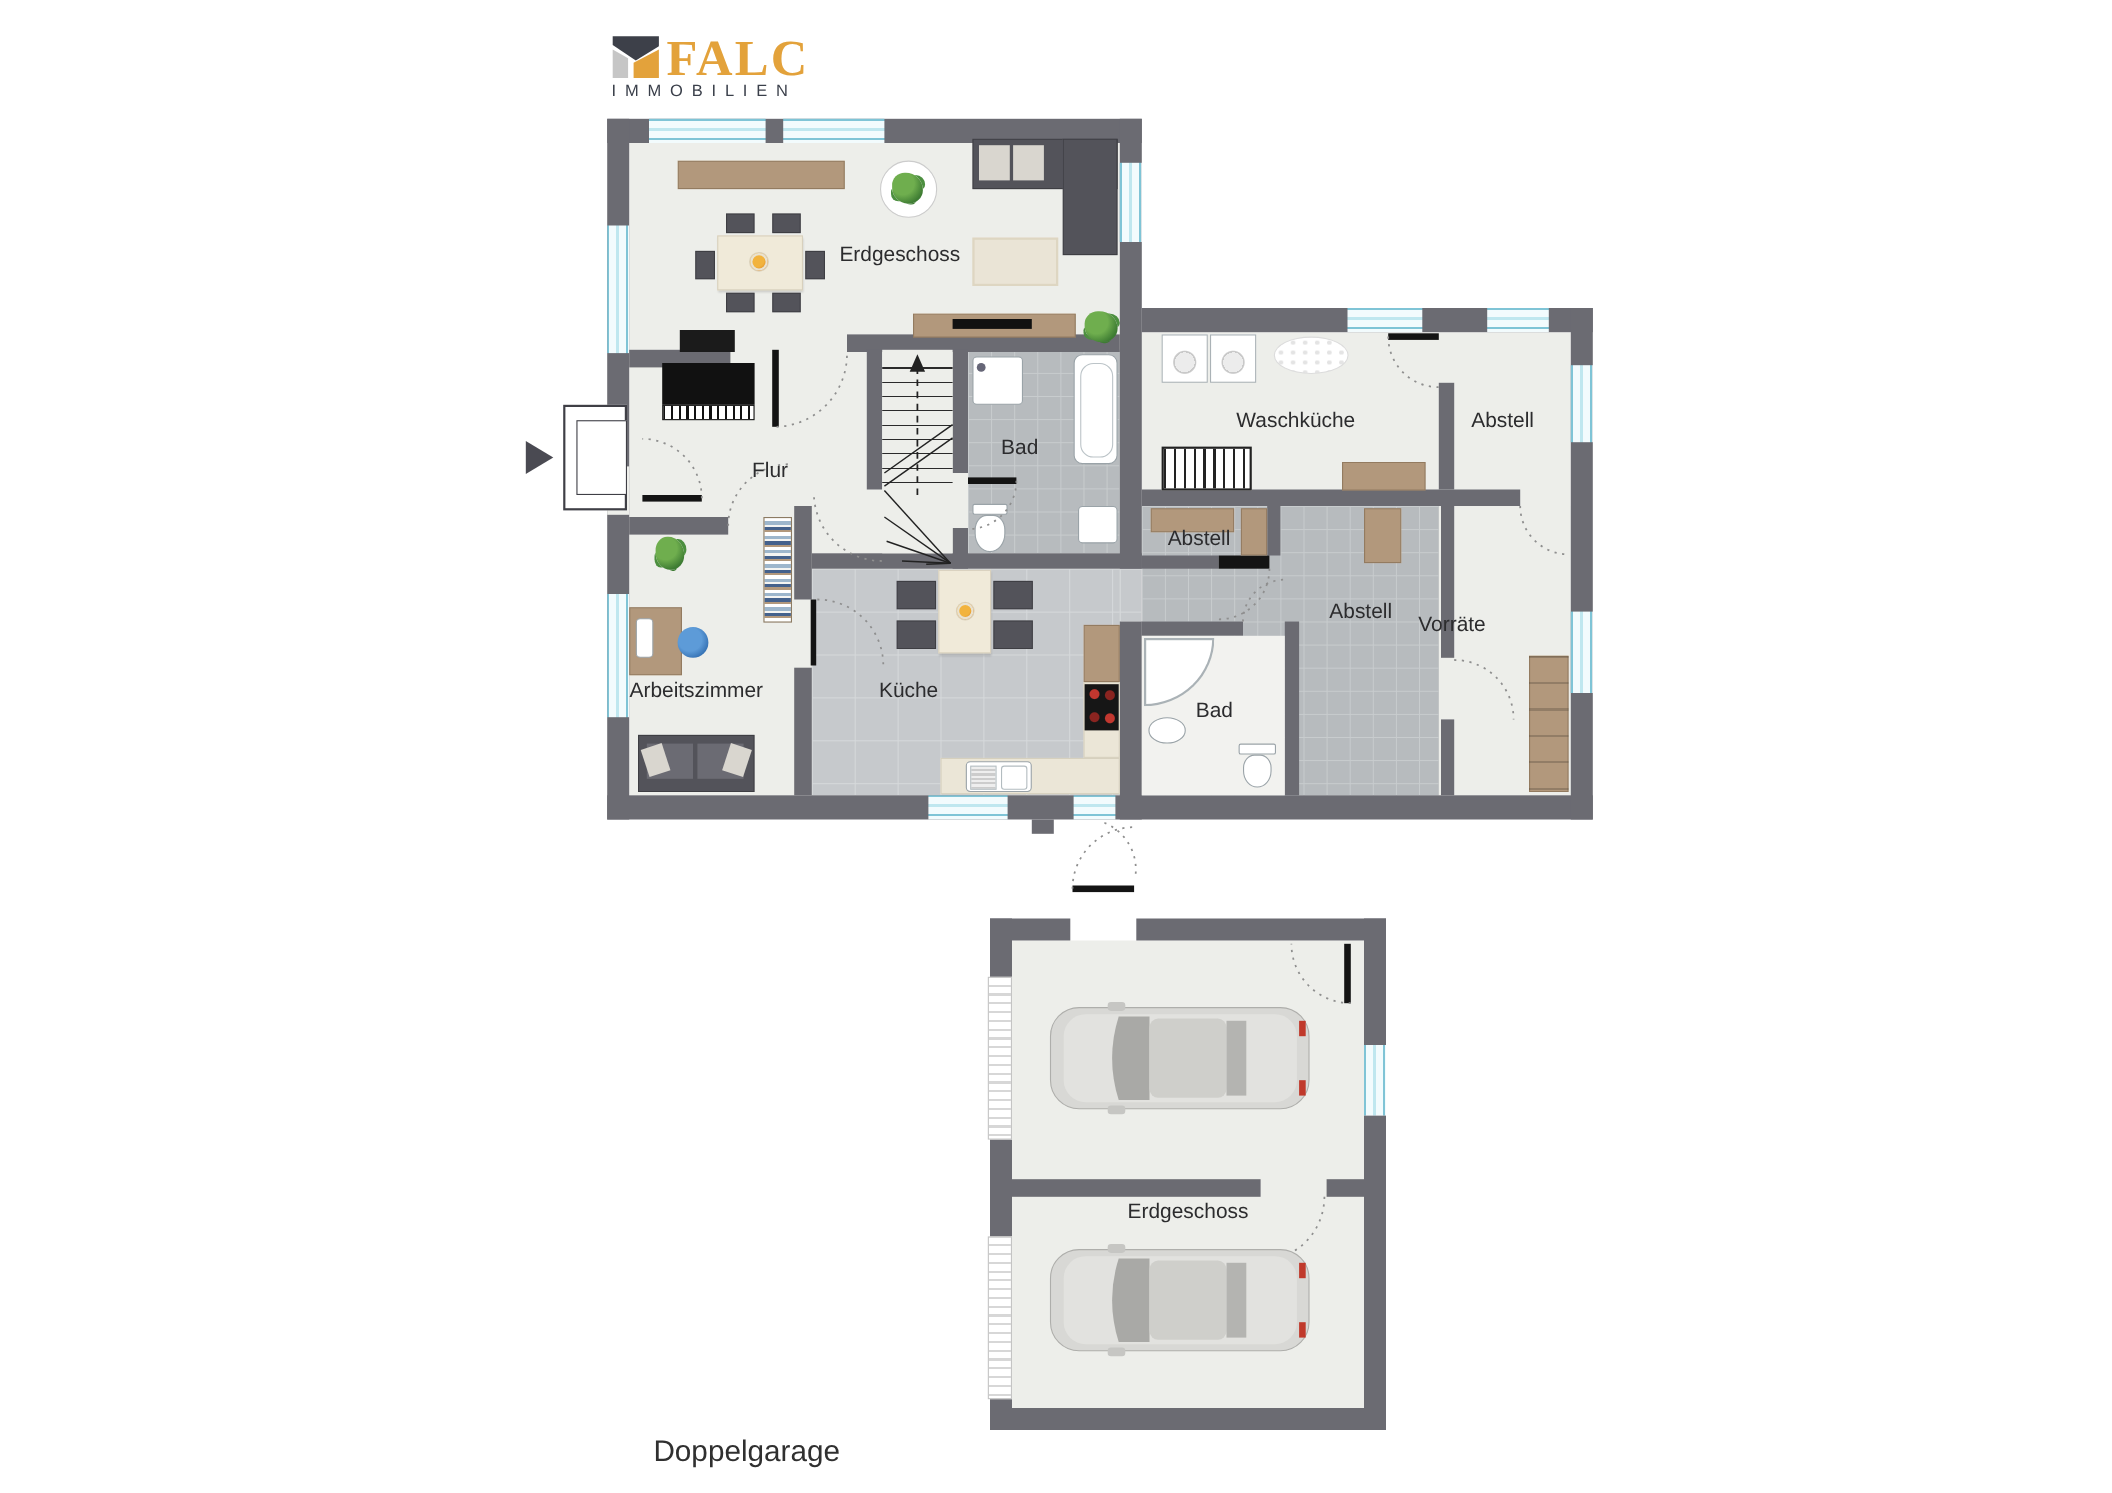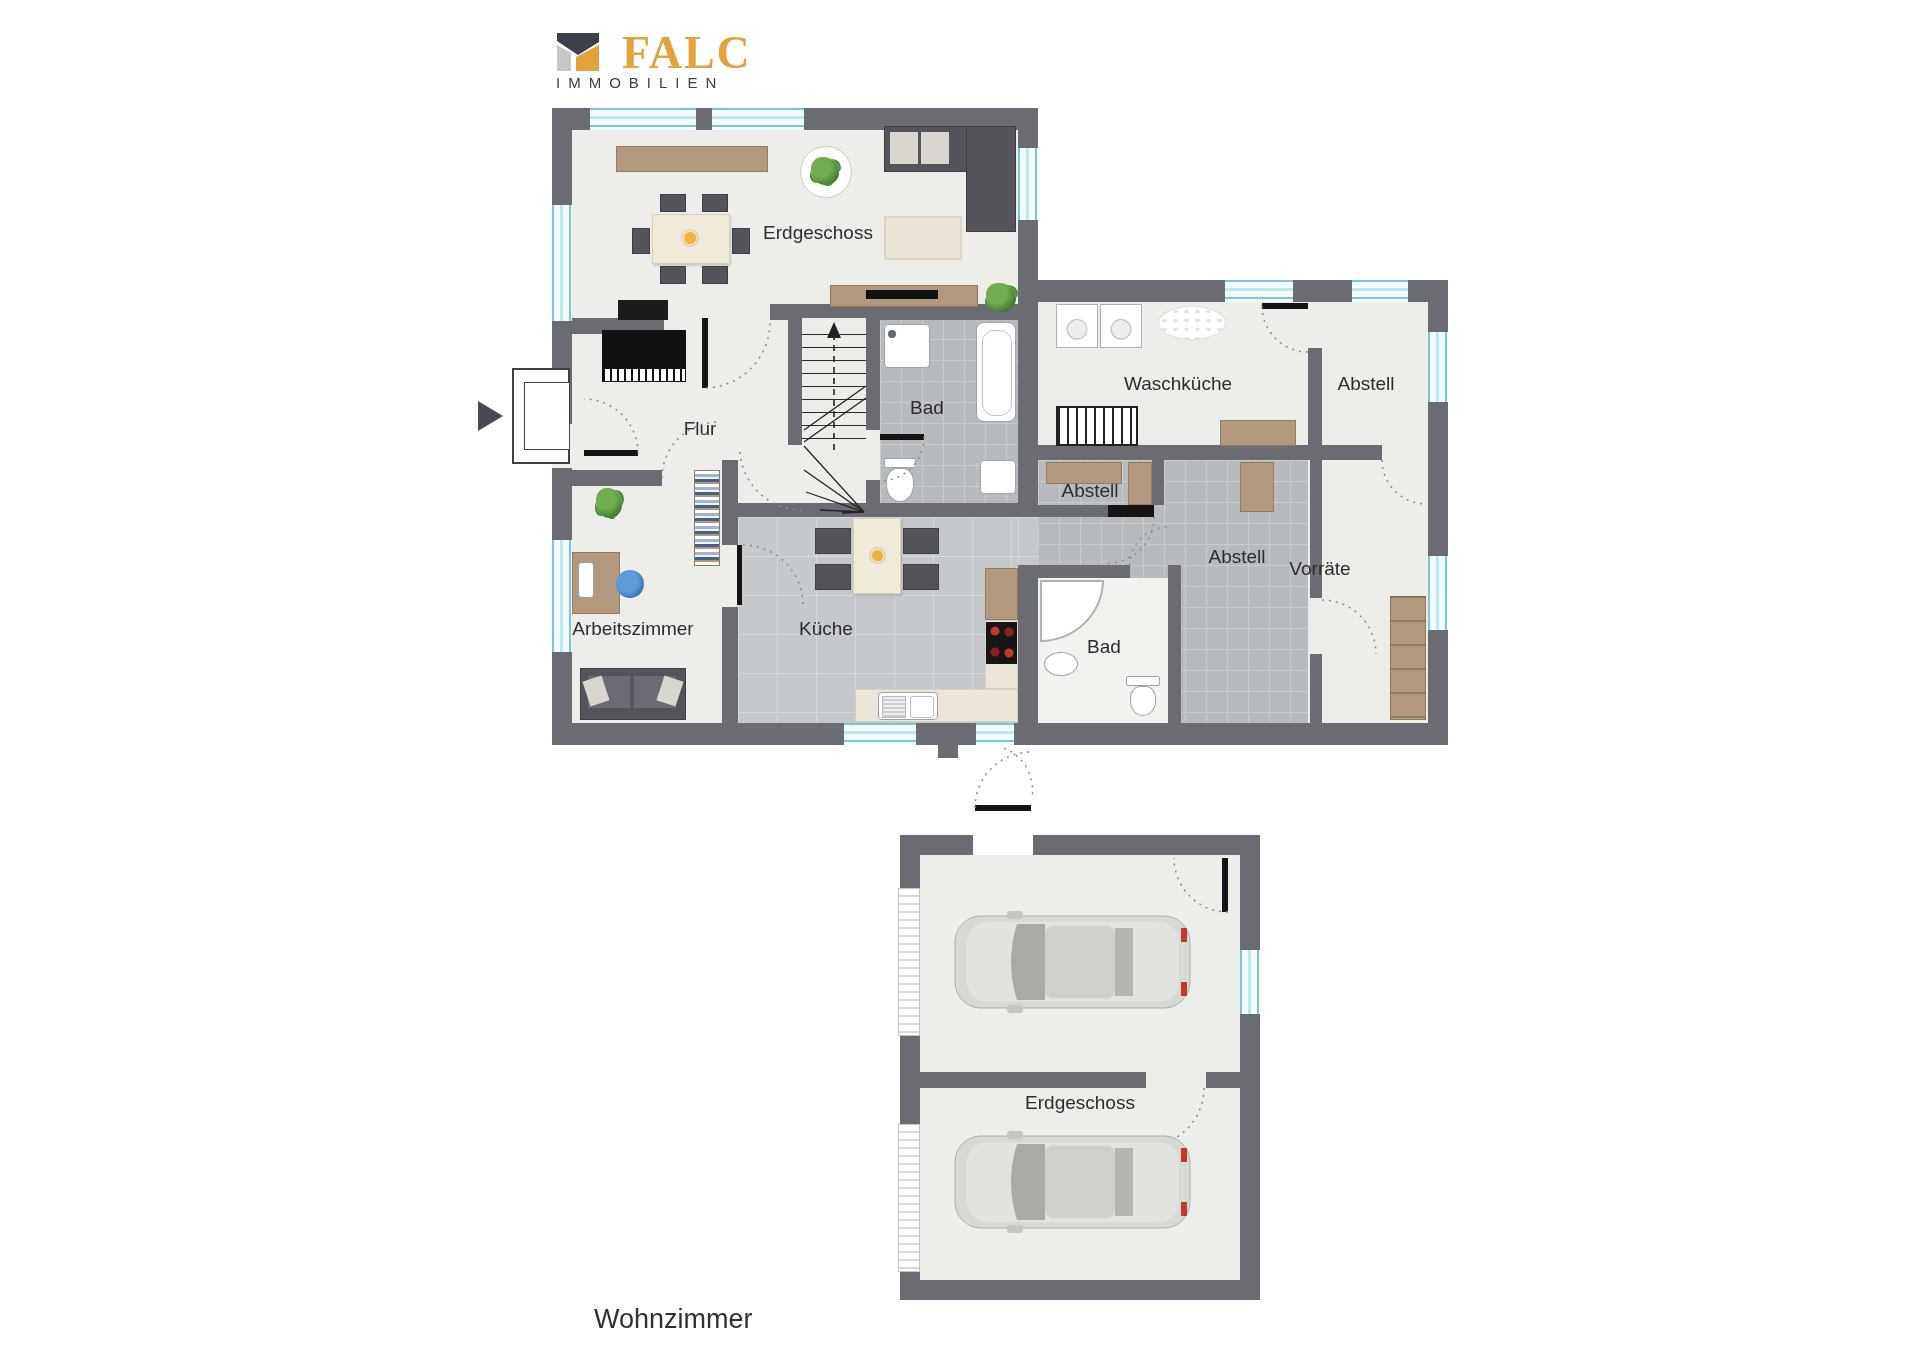--- a/index.html
+++ b/index.html
@@ -42,21 +42,21 @@
         background-image:radial-gradient(#e4e4e4 2px,transparent 2.6px);background-size:11px 9px;}
   .stove{background:#161616;
          background-image:radial-gradient(circle at 9px 9px,#c2372f 4px,rgba(0,0,0,0) 5px),
                           radial-gradient(circle at 23px 10px,#8a2420 4px,rgba(0,0,0,0) 5px),
                           radial-gradient(circle at 9px 30px,#8a2420 4px,rgba(0,0,0,0) 5px),
                           radial-gradient(circle at 23px 31px,#c2372f 4px,rgba(0,0,0,0) 5px);}
   .treads{background:repeating-linear-gradient(to bottom,transparent 0 12px,#2a2a2a 12px 13px);}
   .appl{background:#fff;border:1px solid #aab2b6;box-sizing:border-box;
         background-image:radial-gradient(circle at 50% 58%,#ececec 0 9px,#c9c9c9 9px 10px,transparent 11px);}
   .overlay{position:absolute;left:0;top:0;pointer-events:none;}
-  #brand{position:absolute;left:606px;top:26px;font-family:"Liberation Serif",serif;font-size:46px;font-weight:bold;color:var(--brand_orange);letter-spacing:2px;margin-left:16px;}
+  #brand{position:absolute;left:606px;top:26px;font-family:"Liberation Serif",serif;font-size:46px;font-weight:bold;color:var(--brand_orange);letter-spacing:2px;}
   #brandsub{position:absolute;left:556px;top:74px;font-size:15px;letter-spacing:8px;color:var(--brand_text);font-weight:500;}
   #floorcap{position:absolute;left:594px;top:1304px;font-size:27px;color:#303030;}
   .arrow-right{width:0;height:0;border-top:15px solid transparent;border-bottom:15px solid transparent;border-left:25px solid #4a4a52;}
   .outline{border:2px solid #3f3f46;background:#fff;box-sizing:border-box;}
 </style>
 </head>
 <body>
 
 <div id="canvas">
 
@@ -287,15 +287,15 @@
   <span class="lbl" style="left:1178px;top:383px">Waschküche</span>
   <span class="lbl" style="left:1366px;top:383px">Abstell</span>
   <span class="lbl" style="left:1090px;top:490px">Abstell</span>
   <span class="lbl" style="left:1237px;top:556px">Abstell</span>
   <span class="lbl" style="left:1320px;top:568px">Vorräte</span>
   <span class="lbl" style="left:633px;top:628px">Arbeitszimmer</span>
   <span class="lbl" style="left:826px;top:628px">Küche</span>
   <span class="lbl" style="left:1104px;top:646px">Bad</span>
   <span class="lbl" style="left:1080px;top:1102px">Erdgeschoss</span>
 
-  <span id="floorcap">Wohnzimmer</span>
+  <span id="floorcap">Doppelgarage</span>
 
 </div>
 
 </body></html>

